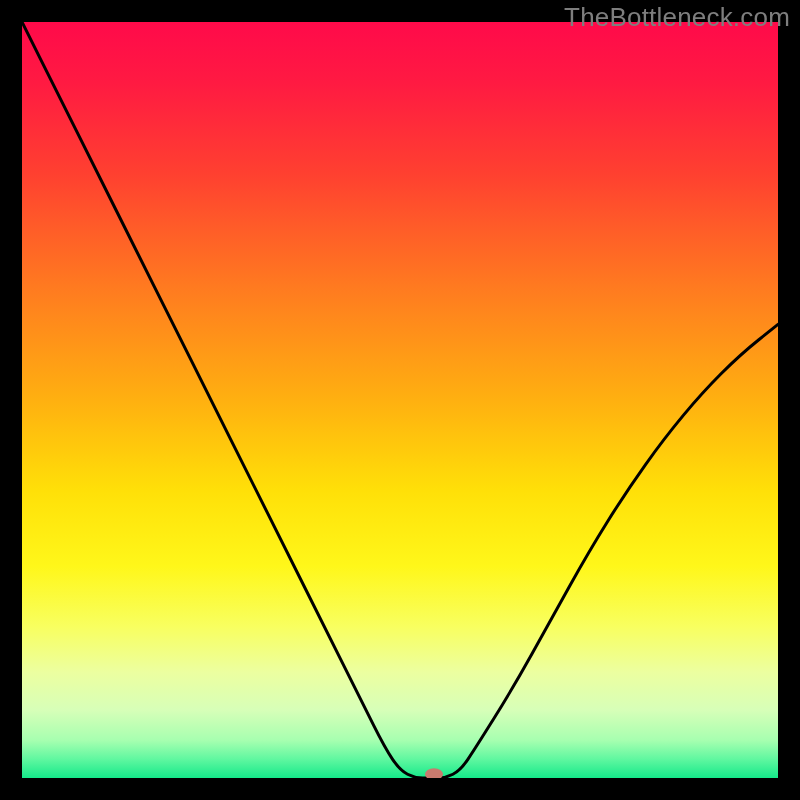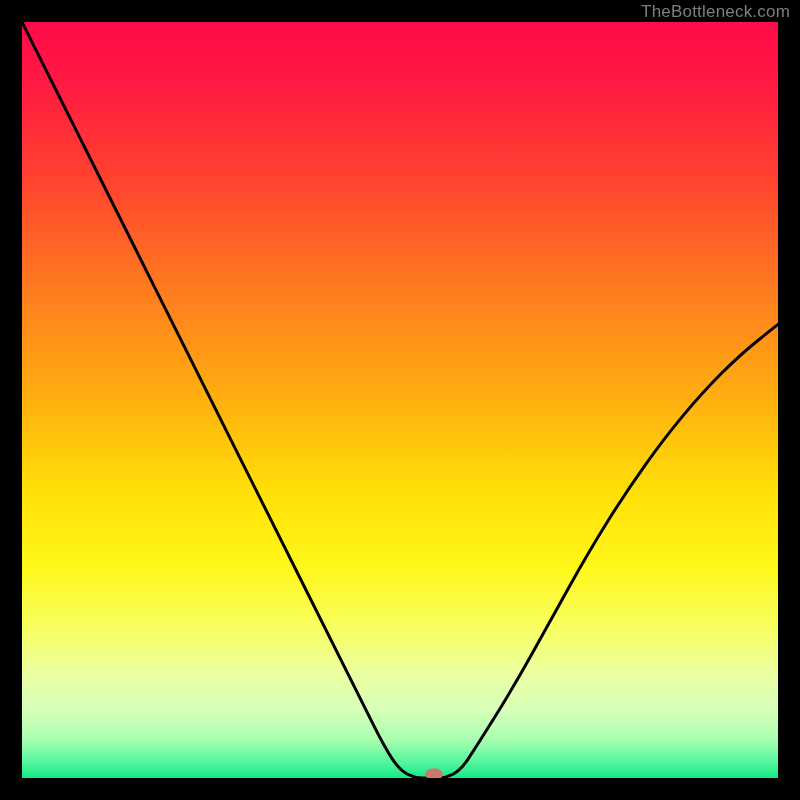--- a/index.html
+++ b/index.html
@@ -23,21 +23,21 @@
     top: 22px;
     width: 756px;
     height: 756px;
     overflow: hidden;
   }
   .watermark {
     position: absolute;
     top: 2px;
     right: 10px;
     color: #7e7e7e;
-    font-size: 17px;
+    font-size: 26px;
     font-weight: 400;
     letter-spacing: 0.2px;
     z-index: 5;
   }
   svg {
     display: block;
   }
 </style>
 </head>
 <body>

